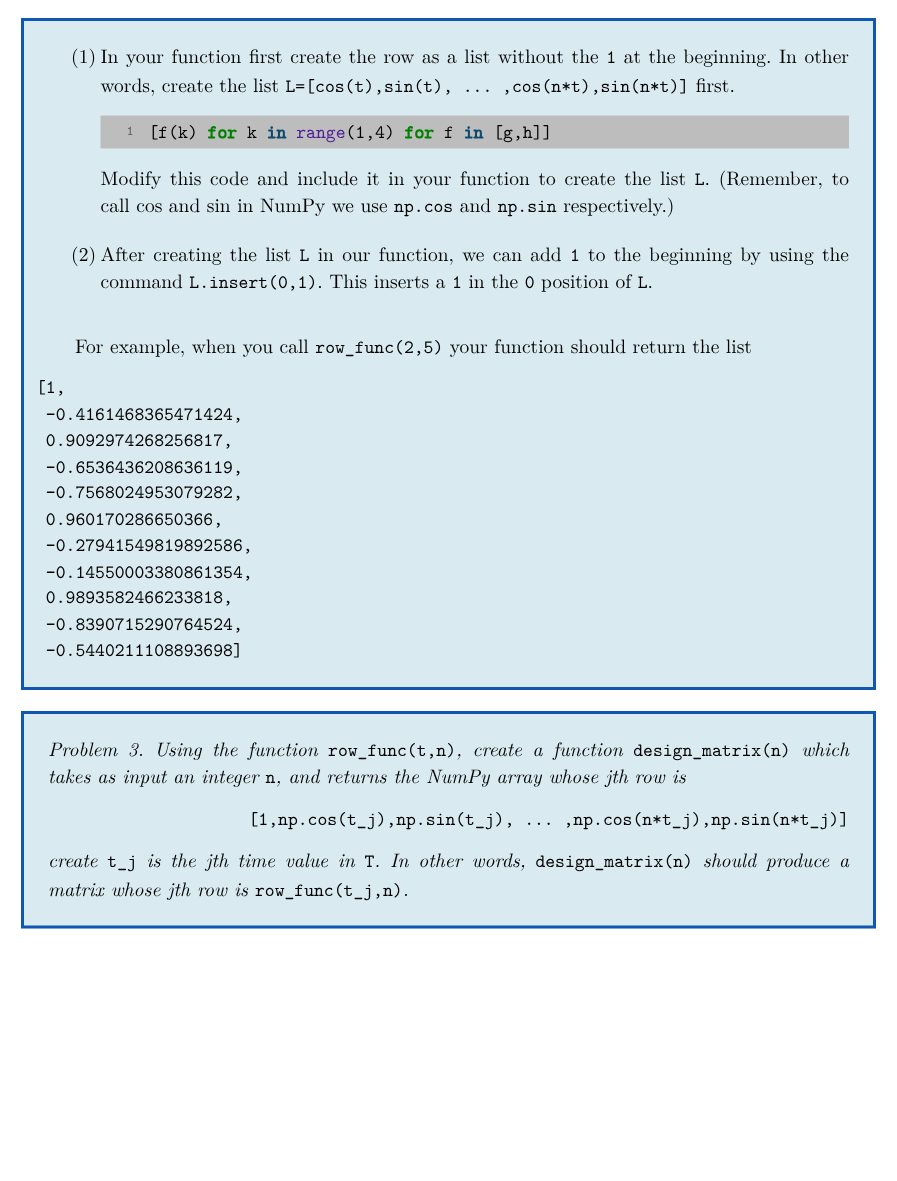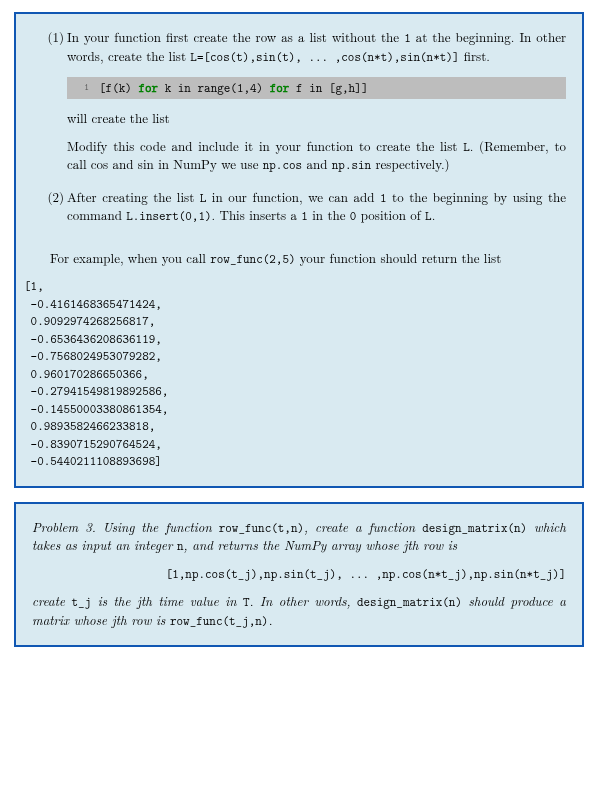--- a/index.html
+++ b/index.html
@@ -57,22 +57,22 @@
     min-width: 18px;
     text-align: right;
     padding-right: 10px;
   }
   .codeblock .code {
     font-family: "Latin Modern Mono", "Courier New", monospace;
     font-size: 12.5px;
     white-space: pre;
   }
   .kw-green { color: #008000; font-weight: bold; margin-top: 47px; }
-  .kw-blue  { color: #000000; }
-  .kw-mag   { color: #000000; }
+  .kw-blue  { color: #4c1d95; }
+  .kw-mag   { color: #0c4a6e; font-weight: bold; }
   .indent-sub {
     margin-left: 35px;
   }
   .outlist {
     font-family: "Latin Modern Mono", "Courier New", monospace;
     font-size: 12.5px;
     white-space: pre;
     margin-top: 4px;
     margin-left: -8px;
   }
@@ -103,21 +103,20 @@
         </p>
       </div>
     </div>
 
     <div class="codeblock" style="margin-left:35px;">
       <span class="lineno">1</span>
       <span class="code"><span>[f(k) </span><span class="kw-green">for</span><span> k </span><span class="kw-mag">in</span><span> </span><span class="kw-blue">range</span><span>(1,4) </span><span class="kw-green">for</span><span> f </span><span class="kw-mag">in</span><span> [g,h]]</span></span>
     </div>
 
     <div class="indent-sub">
-      <p class="para">will create the list</p>
       <p class="para">
         <span>Modify this code and include it in your function to create the list </span><span class="tt">L</span><span>. (Remember, to call cos and sin in NumPy we use </span><span class="tt">np.cos</span><span> and </span><span class="tt">np.sin</span><span> respectively.)</span>
       </p>
     </div>
   </div>
 
   <div class="item">
     <div class="item-head">
       <div class="item-num">(2)</div>
       <div class="item-body">

